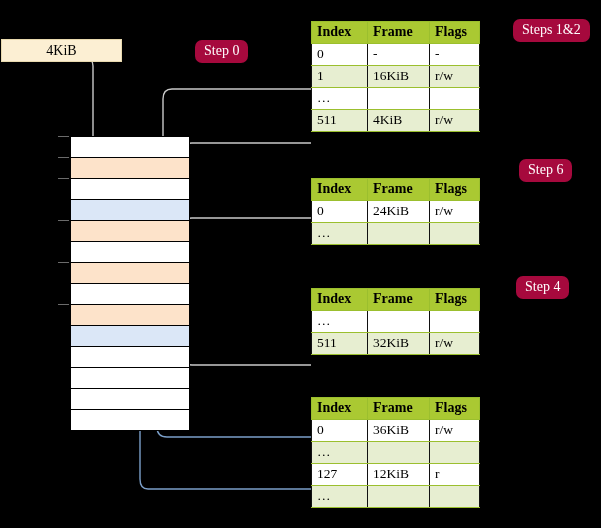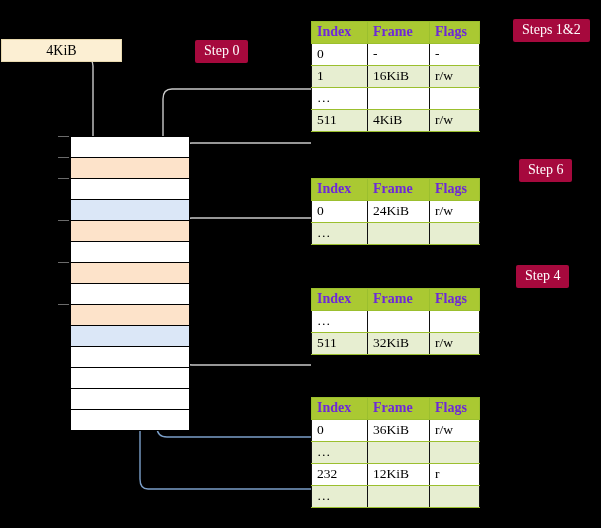--- a/index.html
+++ b/index.html
@@ -12,21 +12,21 @@
 
   
   .badge{
     position:absolute;
     background:#a6093d;
     color:#ffffff;
     font-family:"Liberation Serif", serif;
     font-size:14px;
     line-height:18px;
     padding:2px 9px 3px 9px;
-    border-radius:2px;
+    border-radius:7px;
     white-space:nowrap;
     text-align:center;
   }
 
   
   .sizebox{
     position:absolute;
     background:#fcefd3;
     border:1px solid #e8d9ae;
     font-size:14px;
@@ -68,21 +68,21 @@
     border-right-color:#111;
     padding:2px 5px 3px 5px;
     height:19px;
     box-sizing:border-box;
     text-align:left;
     font-weight:normal;
     white-space:nowrap;
   }
   .ptable th{
     background:#aac932;
-    color:#6d28d9;
+    color:#000000;
     font-weight:bold;
     font-size:14px;
     border-color:#9bbf2e;
     margin-top:8px;
   }
   .ptable tr.alt td{background:#e7eed1;}
   .ptable td.hl{background:#fbf7a8;}
   .c-index{width:56px;}
   .c-frame{width:62px;}
   .c-flags{width:50px;}
@@ -147,21 +147,21 @@
       <div class="memrow blue" style="top: 189px;"></div>
       <div class="memrow" style="top: 210px;"></div>
       <div class="memrow" style="top: 231px;"></div>
       <div class="memrow" style="top: 252px;"></div>
       <div class="memrow" style="top: 273px;"></div>
     </div>
 
   <div class="badge" style="left:195px;top:40px;">Step 0</div>
   <div class="badge" style="left:513px;top:19px;">Steps 1&amp;2</div>
   <div class="badge" style="left:519px;top:159px;">Step 6</div>
-  <div class="badge" style="left:516px;top:265px;">Step 4</div>
+  <div class="badge" style="left:516px;top:276px;">Step 4</div>
 
   <div id="tables">
       <table class="ptable" style="left: 311px; top: 21px;">
         <thead>
           <tr>
             <th class="c-index">Index</th>
             <th class="c-frame">Frame</th>
             <th class="c-flags">Flags</th>
           </tr>
         </thead>
@@ -243,21 +243,21 @@
             <td class="c-index">0</td>
             <td class="c-frame">36KiB</td>
             <td class="c-flags">r/w</td>
           </tr>
           <tr class="alt">
             <td class="c-index">…</td>
             <td class="c-frame"></td>
             <td class="c-flags"></td>
           </tr>
           <tr>
-            <td class="c-index">232</td>
+            <td class="c-index">127</td>
             <td class="c-frame">12KiB</td>
             <td class="c-flags">r</td>
           </tr>
           <tr class="alt">
             <td class="c-index">…</td>
             <td class="c-frame"></td>
             <td class="c-flags"></td>
           </tr>
         </tbody>
       </table>

